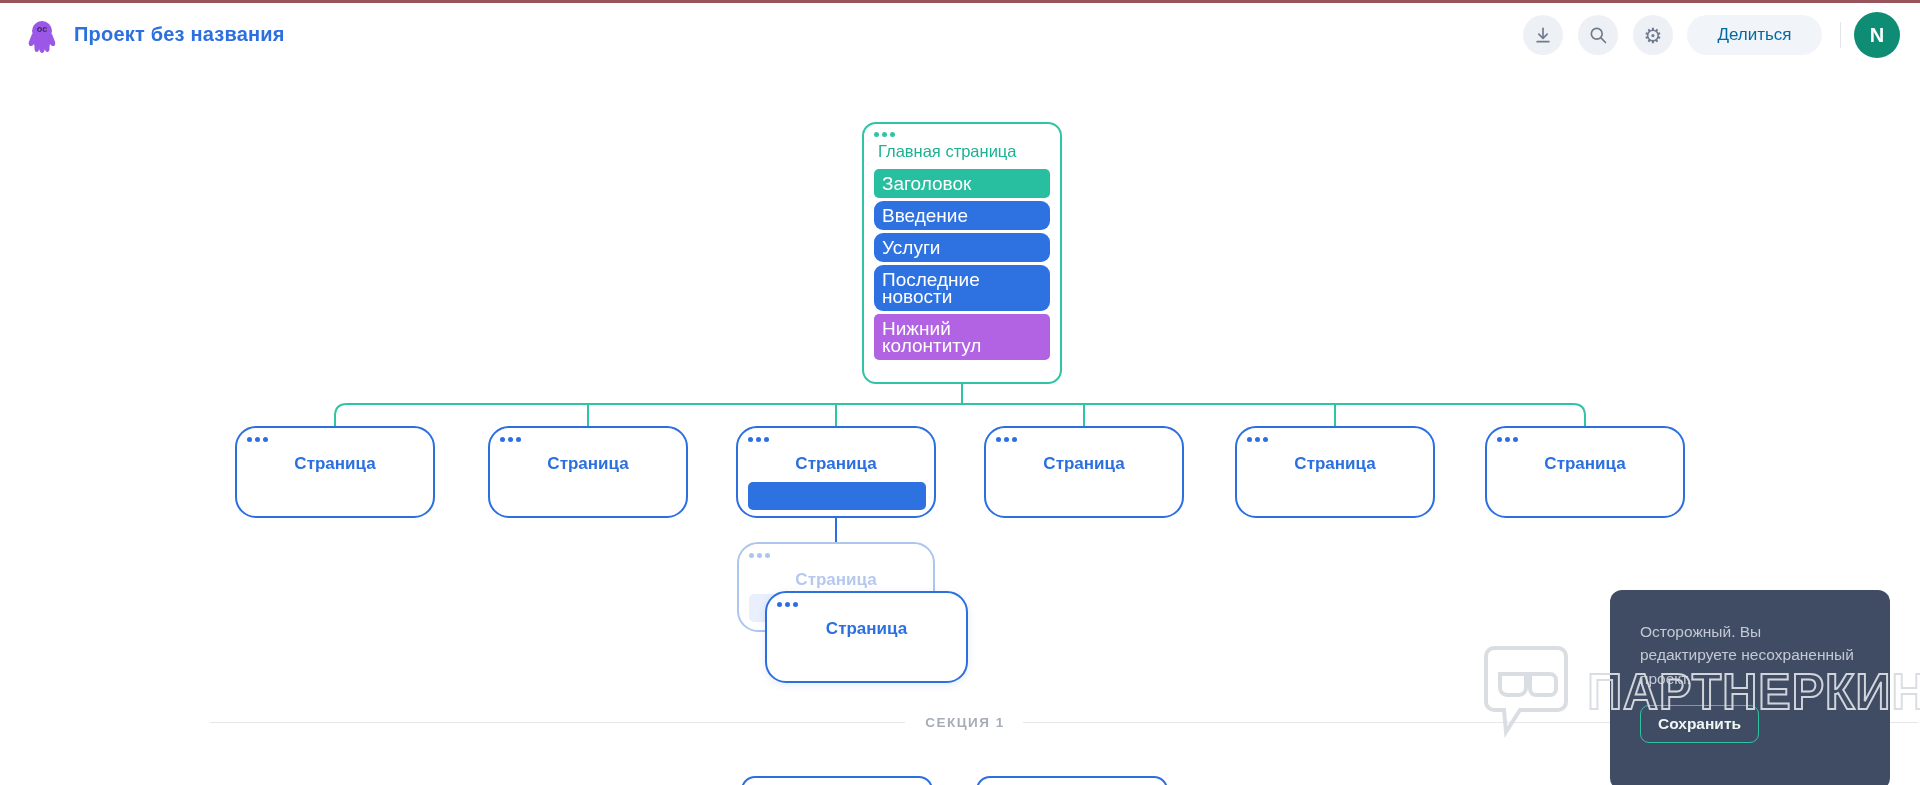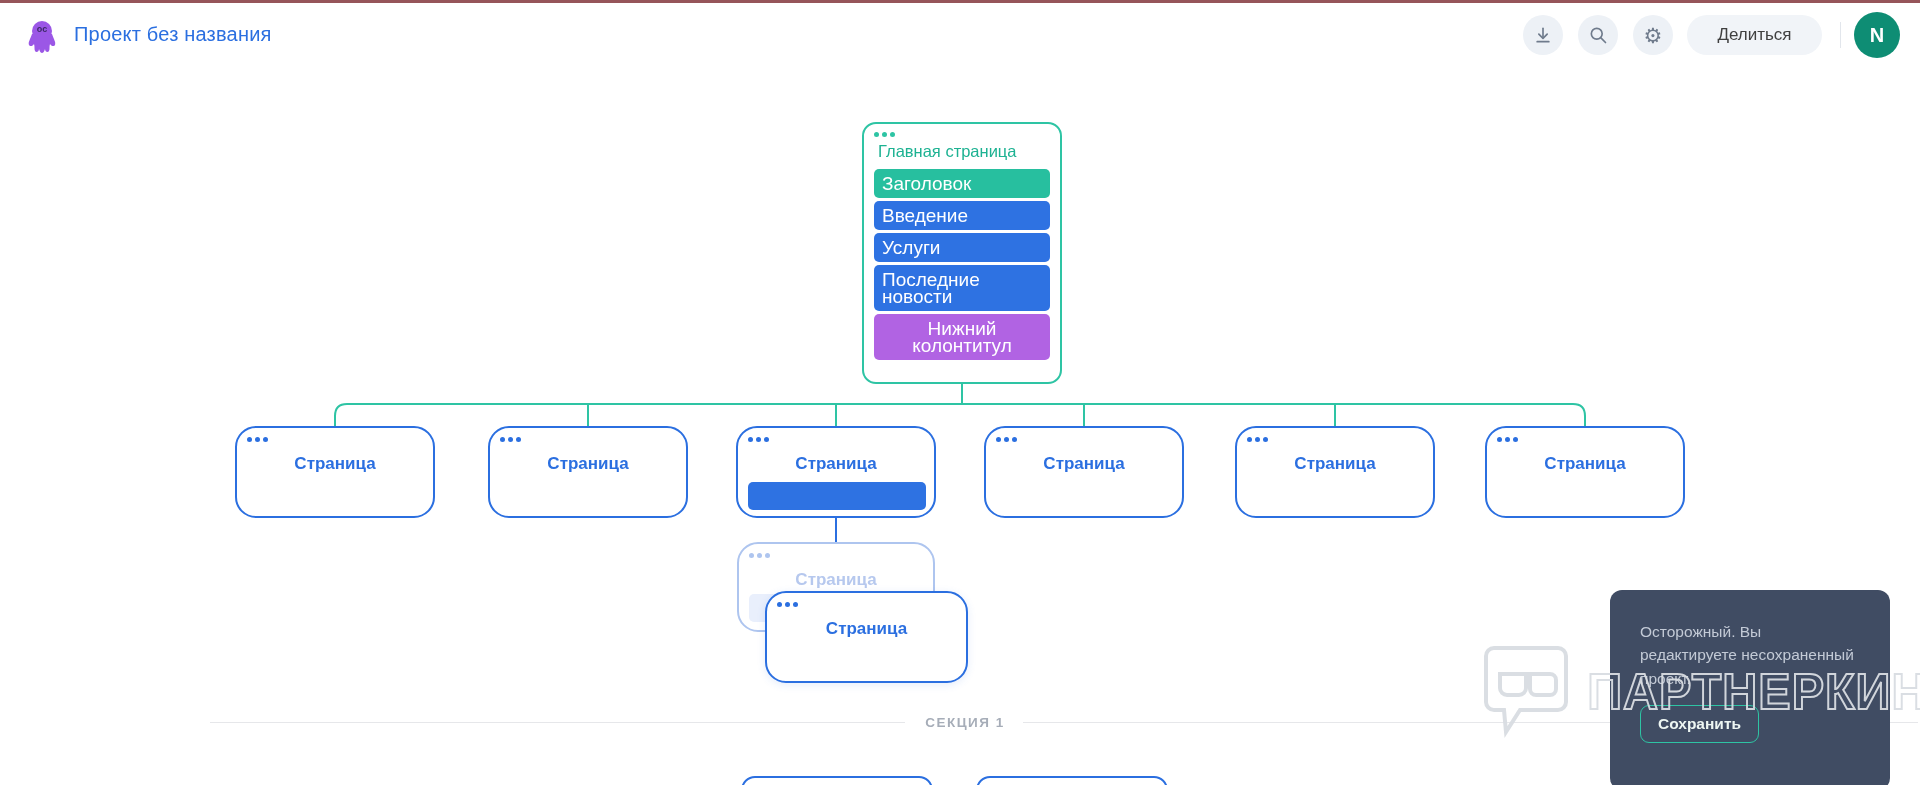--- a/index.html
+++ b/index.html
@@ -9,45 +9,45 @@
     --muted:#a6adb8; --wm:#d9dde2;
   }
   *{margin:0;padding:0;box-sizing:border-box;}
   html,body{background:#fff;}
   body{font-family:"Liberation Sans",sans-serif;}
   .canvas{position:relative;width:1920px;height:785px;overflow:hidden;background:#fff;}
   .top-strip{position:absolute;left:0;top:0;width:1920px;height:3px;background:var(--strip);}
 
   
   .logo{position:absolute;left:22px;top:16px;width:40px;height:40px;}
-  .project-title{position:absolute;left:74px;top:23px;font-size:20px;font-weight:normal;color:var(--blue);letter-spacing:.2px;}
+  .project-title{position:absolute;left:74px;top:23px;font-size:20px;font-weight:bold;color:var(--blue);letter-spacing:.2px;}
   .circle-btn{position:absolute;top:15px;width:40px;height:40px;border-radius:50%;background:#edf1f6;
     display:flex;align-items:center;justify-content:center;color:var(--icon-gray);cursor:pointer;}
   .circle-btn svg{display:block;}
   .gear-glyph{font-size:21px;line-height:1;}
   .share-btn{position:absolute;left:1687px;top:15px;width:135px;height:40px;border-radius:20px;background:#f1f4f8;
-    color:#404040;font-size:17px;display:flex;align-items:center;justify-content:center;}
+    color:#0369a1;font-size:17px;display:flex;align-items:center;justify-content:center;}
   .hdr-divider{position:absolute;left:1840px;top:22px;width:1px;height:26px;background:#e2e6ec;}
   .avatar{position:absolute;left:1854px;top:12px;width:46px;height:46px;border-radius:50%;background:var(--avatar);
     color:#fff;font-size:20px;font-weight:bold;display:flex;align-items:center;justify-content:center;}
 
   
   .connectors{position:absolute;left:0;top:0;width:1920px;height:785px;pointer-events:none;z-index:1;}
 
   
   .node{position:absolute;background:#fff;border:2px solid var(--blue);border-radius:14px;z-index:2;cursor:pointer;}
   .node-root{left:862px;top:122px;width:200px;height:262px;border-color:var(--teal);padding:8px 10px;}
   .dots{display:flex;gap:3px;}
   .dots i{width:5px;height:5px;border-radius:50%;background:var(--blue);}
   .node-root .dots i{background:var(--teal);}
   .root-title{margin:5px 0 8px 4px;font-size:16.5px;font-weight:normal;color:var(--teal-text);}
   .blk{border-radius:5px;color:#fff;font-size:19px;line-height:17px;padding:6px 8px;margin-bottom:3px;white-space:pre-line;cursor:pointer;}
   .blk-teal{background:#27bf9f;}
-  .blk-blue{background:var(--block-blue);}
-  .blk-purple{background:var(--purple);text-align:center;}
+  .blk-blue{background:var(--block-blue);border-radius:9px;}
+  .blk-purple{background:var(--purple);}
 
   .node-page{width:200px;height:92px;top:426px;padding:9px 10px;border-radius:21px;}
   .page-title{text-align:center;margin-top:12px;font-size:17px;font-weight:bold;color:var(--blue);}
   .inner-block{position:absolute;left:10px;top:54px;width:178px;height:28px;border-radius:5px;background:var(--block-blue);cursor:pointer;}
 
   .node-ghost{left:737px;top:542px;width:198px;height:90px;border-color:var(--ghost);padding:9px 10px;}
   .node-ghost .dots i{background:var(--ghost);}
   .node-ghost .page-title{color:#b6c8ee;}
   .node-ghost .inner-block{background:var(--ghost-fill);top:50px;}
   .node-drag{left:765px;top:591px;width:203px;height:92px;padding:9px 10px;z-index:3;box-shadow:0 2px 8px rgba(43,111,224,.12);}

